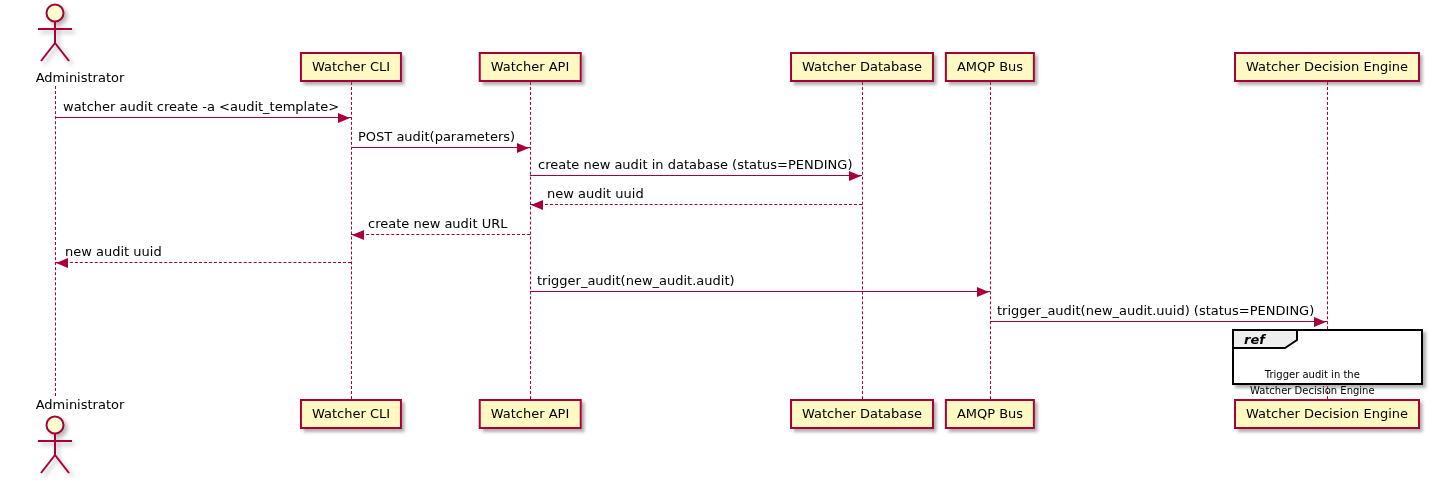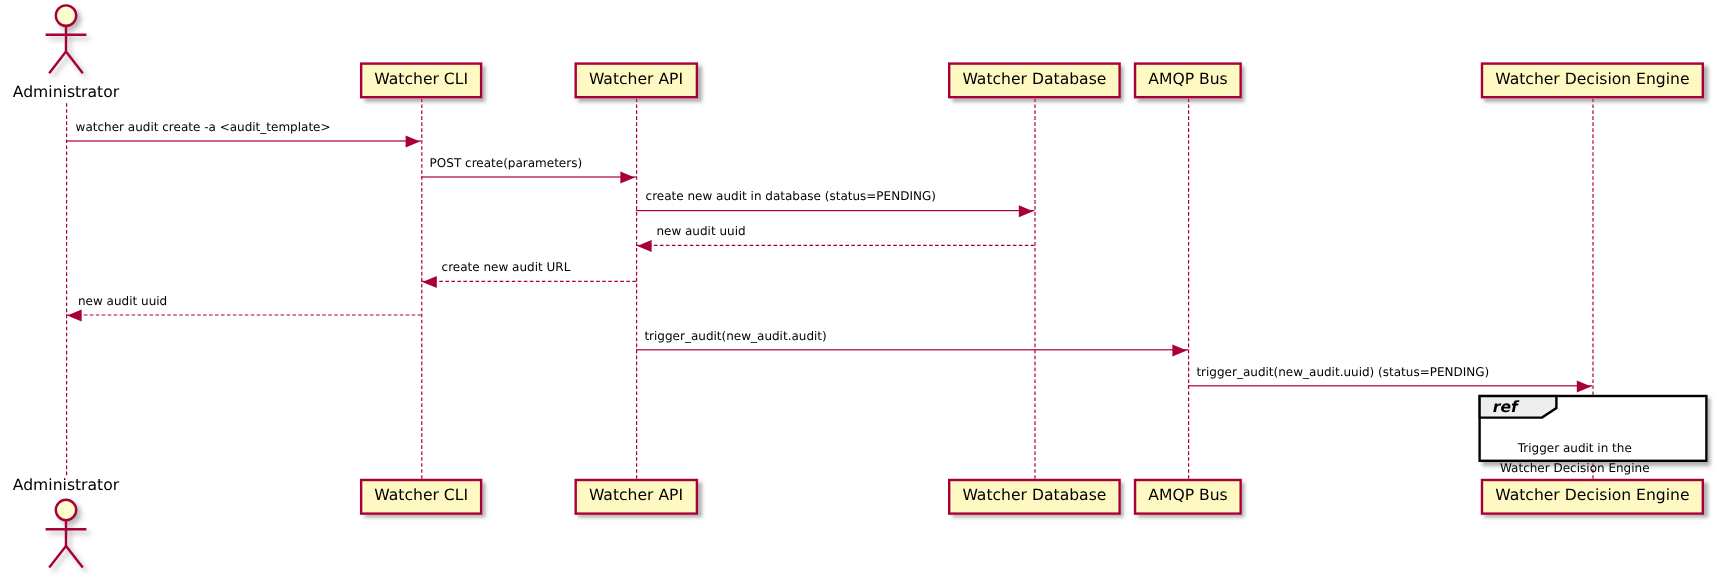--- a/index.html
+++ b/index.html
@@ -15,23 +15,23 @@
     height:26px; line-height:26px; padding:0 10px;
     font-size:13px; white-space:nowrap;
     box-shadow:3px 3px 3px rgba(110,110,110,0.55);
   }
   .msg-line { position:absolute; height:0; border-top:1px solid #A80036; }
   .msg-line.dashed { border-top:1px dashed #A80036; }
   .arrow { position:absolute; width:0; height:0;
            border-top:5px solid transparent; border-bottom:5px solid transparent; }
   .arrow.right { border-left:12px solid #A80036; }
   .arrow.left  { border-right:12px solid #A80036; }
-  .msg-label { position:absolute; font-size:10px; line-height:14px; white-space:nowrap;text-align:center; }
+  .msg-label { position:absolute; font-size:13px; line-height:14px; white-space:nowrap;text-align:center; }
   .actor-figure { position:absolute; filter:drop-shadow(3px 3px 2px rgba(110,110,110,0.5)); }
-  .actor-label { position:absolute; transform:translateX(-50%); font-size:13px; white-space:nowrap; }
+  .actor-label { position:absolute; transform:translateX(-50%); font-size:13px; white-space:nowrap;margin-left:25px; }
   .ref-frame {
     position:absolute; left:1232px; top:329px; width:187px; height:52px;
     background:#ffffff; border:2px solid #000000;
     box-shadow:3px 3px 3px rgba(110,110,110,0.55);
   }
   .ref-tab-svg { position:absolute; left:-2px; top:-2px; }
   .ref-keyword { position:absolute; left:10px; top:1px; font-size:13px; font-weight:bold;font-style:italic; }
   .ref-body { position:absolute; left:16px; top:36px; font-size:10px; line-height:16px; white-space:nowrap;text-align:center; }
 </style>
 </head>
@@ -61,21 +61,21 @@
   <div class="participant" style="left:990px; top:52px">AMQP Bus</div>
   <div class="participant" style="left:1327px;top:52px">Watcher Decision Engine</div>
 
   <div class="msg">
     <div class="msg-label" style="left:63px;top:100px">watcher audit create -a &lt;audit_template&gt;</div>
     <div class="msg-line" style="left:55px;top:117px;width:296px"></div>
     <div class="arrow right" style="left:338px;top:113px"></div>
   </div>
 
   <div class="msg">
-    <div class="msg-label" style="left:358px;top:130px">POST create(parameters)</div>
+    <div class="msg-label" style="left:358px;top:130px">POST audit(parameters)</div>
     <div class="msg-line" style="left:351px;top:147px;width:179px"></div>
     <div class="arrow right" style="left:517px;top:143px"></div>
   </div>
 
   <div class="msg">
     <div class="msg-label" style="left:538px;top:158px">create new audit in database (status=PENDING)</div>
     <div class="msg-line" style="left:530px;top:175px;width:332px"></div>
     <div class="arrow right" style="left:849px;top:171px"></div>
   </div>
 

